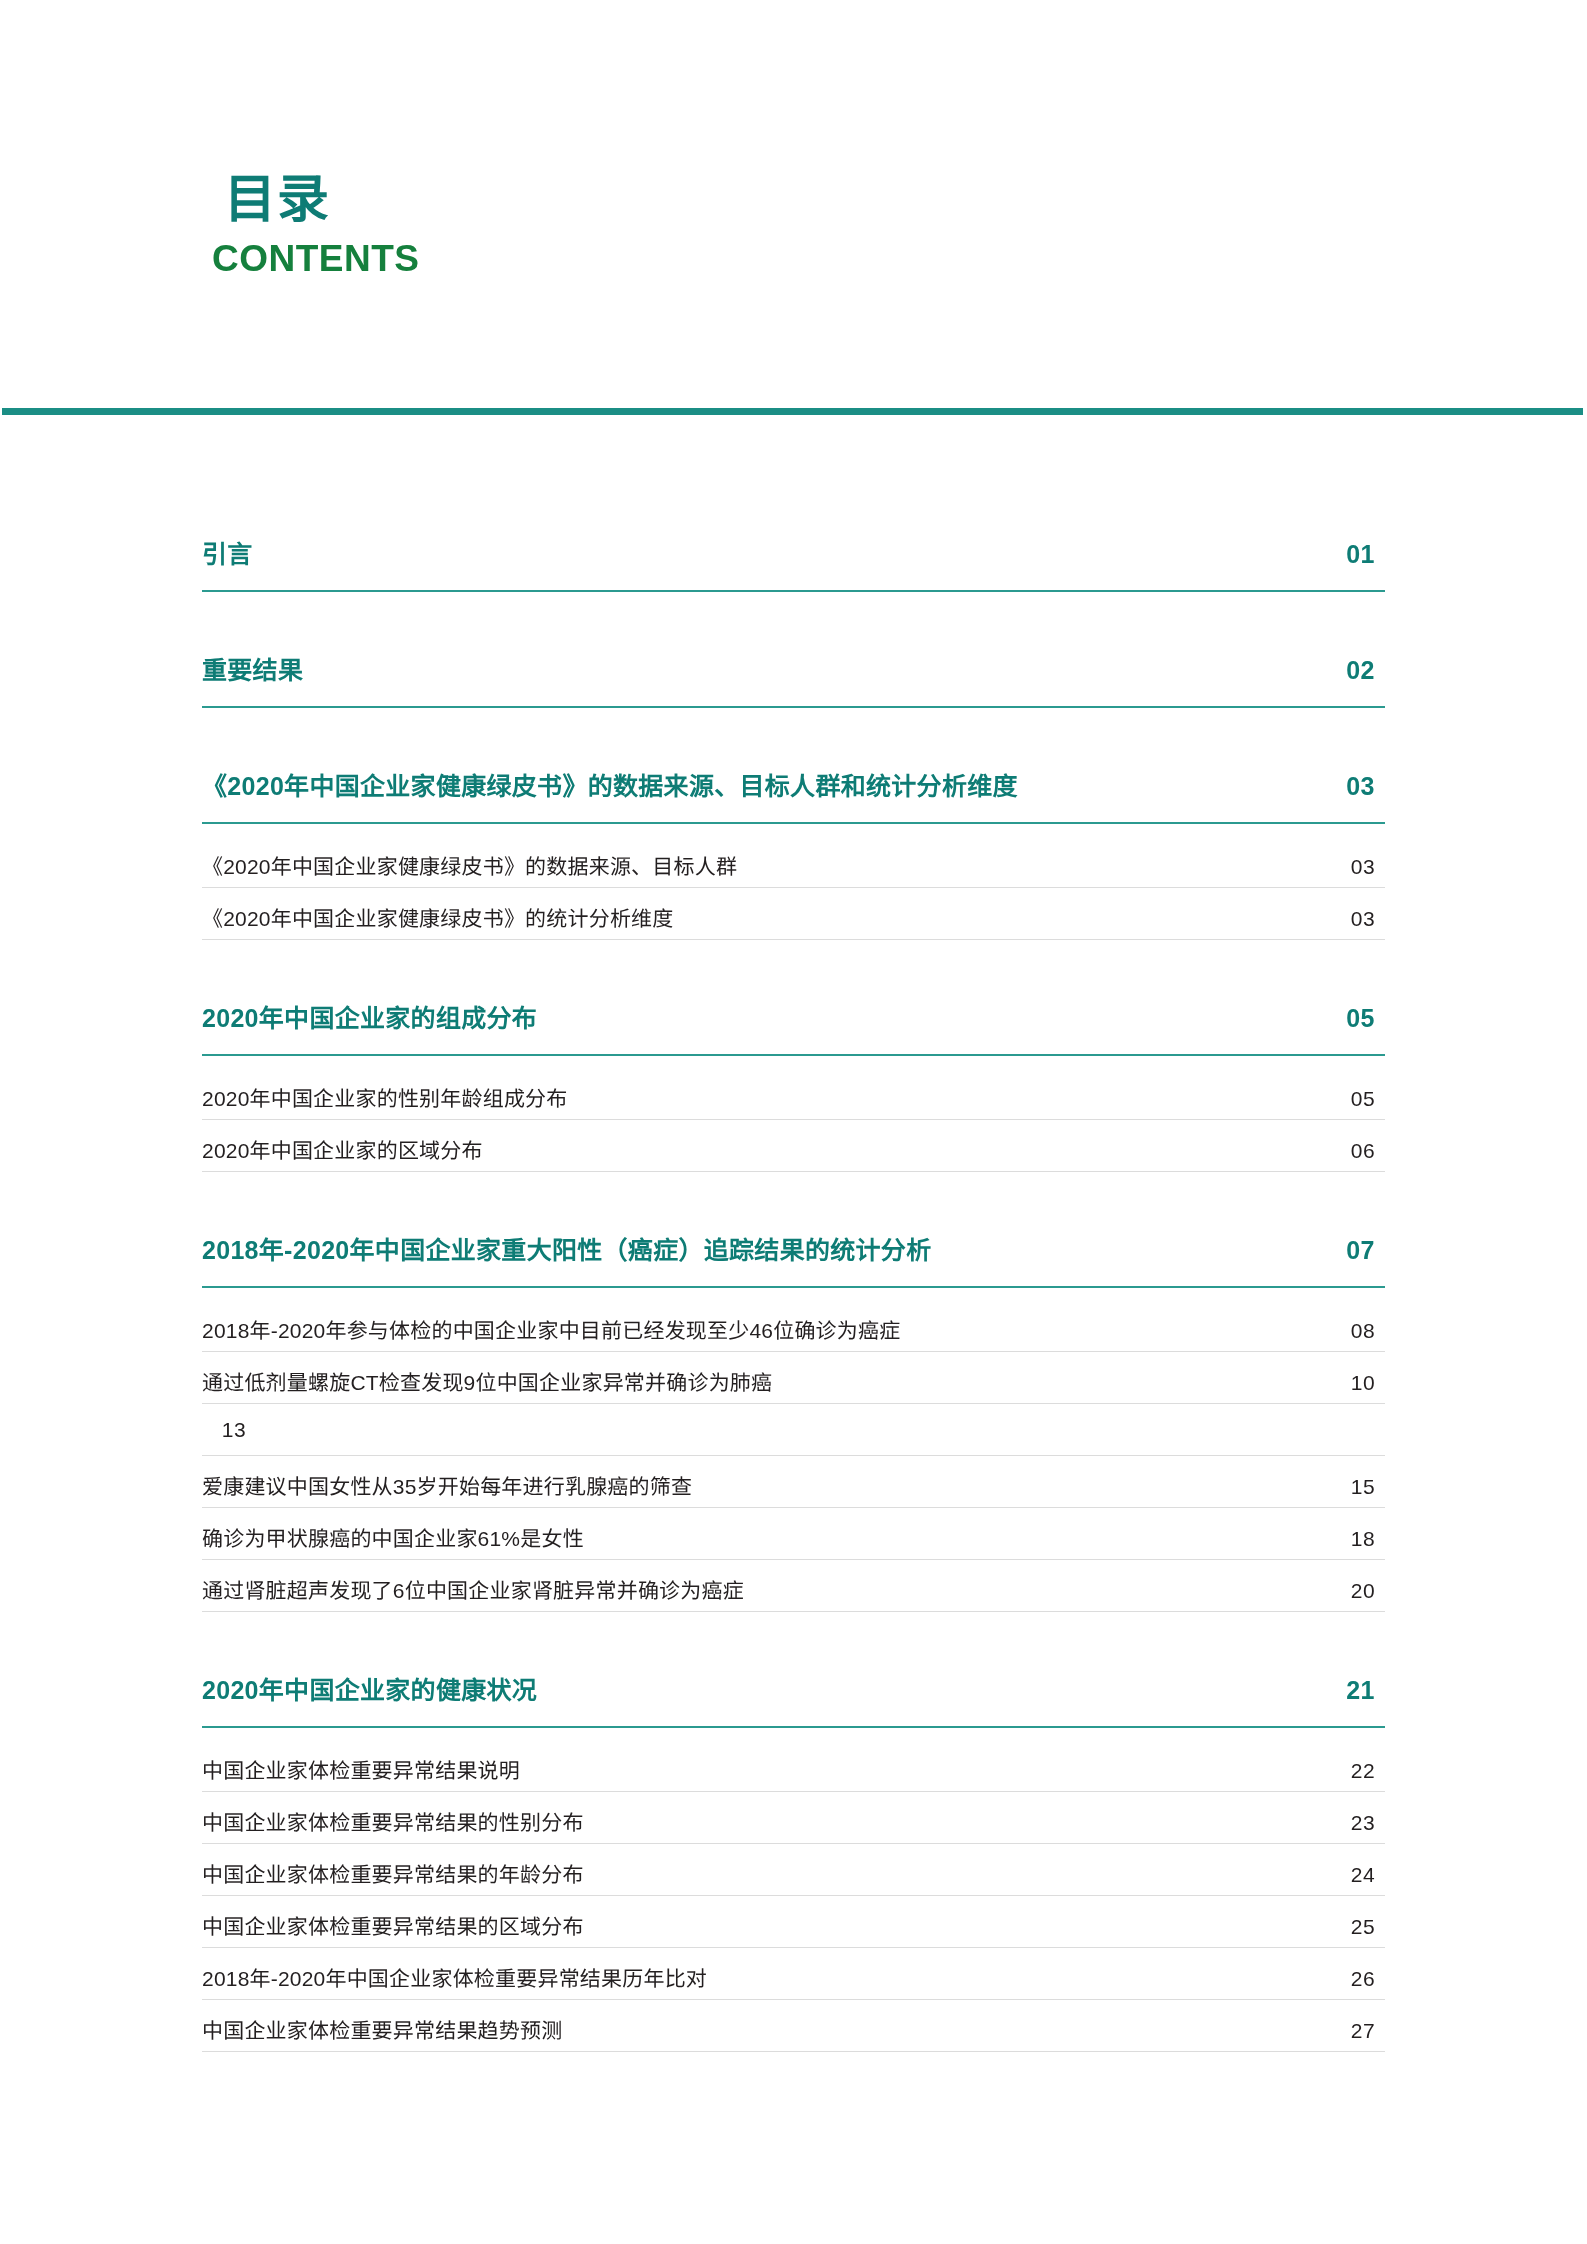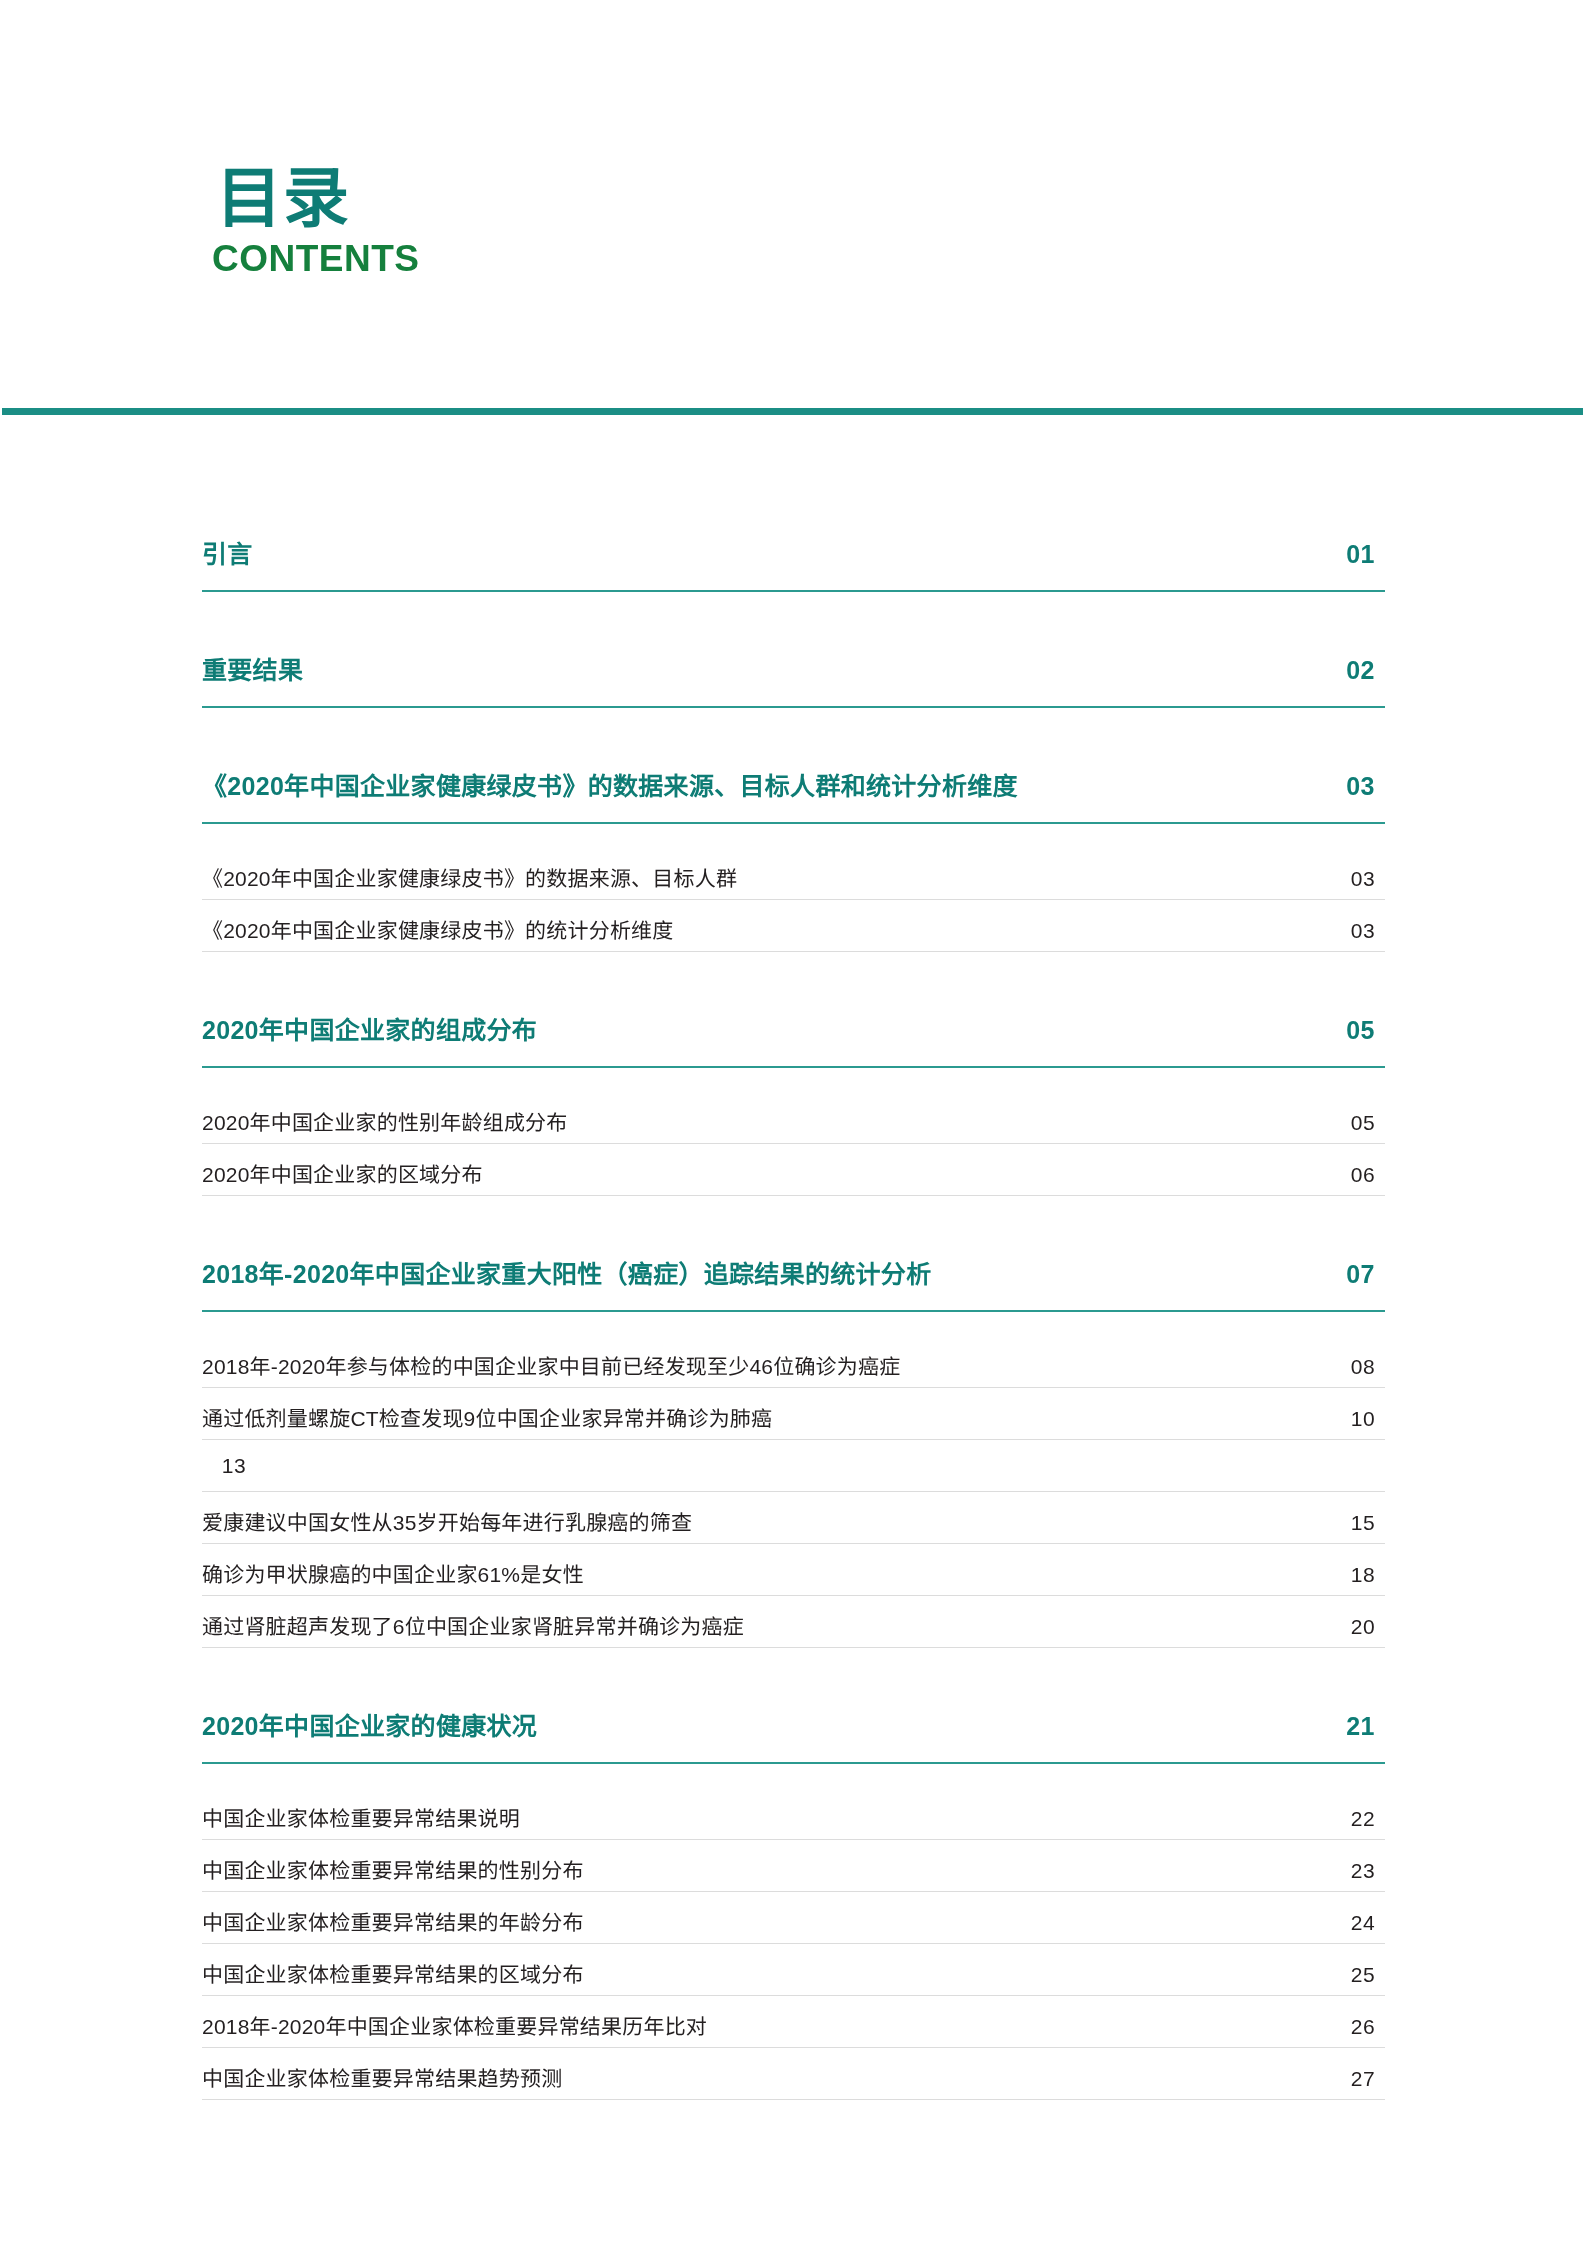--- a/index.html
+++ b/index.html
@@ -24,26 +24,26 @@
     box-sizing: border-box;
   }
 
   
   .toc-header {
     position: absolute;
     left: 212px;
     top: 160px;
   }
   .toc-title-cn {
-    font-size: 66px;
+    font-size: 52px;
     font-weight: 700;
     color: #0e7c75;
     line-height: 1.05;
     letter-spacing: 1px;
-    margin: 4px;
+    margin: 12px;
   }
   .toc-title-en {
     font-size: 37px;
     font-weight: 700;
     color: #15803d;
     line-height: 1.1;
     letter-spacing: 0.5px;
     margin: 6px 0 0 0;
   }
 
@@ -134,21 +134,21 @@
     min-width: 44px;
     padding-top: 14px;
   }
   .sub-rule {
     margin: 0 202px 0 202px;
     height: 1px;
     background: #dcdcdc;
   }
 
   
-  .group.has-subs .sub-list { padding-top: 24px; }
+  .group.has-subs .sub-list { padding-top: 12px; }
 </style>
 </head>
 <body>
 
 <div class="page">
 
   <div class="toc-header">
     <div class="toc-title-cn">目录</div>
     <div class="toc-title-en">CONTENTS</div>
   </div>

